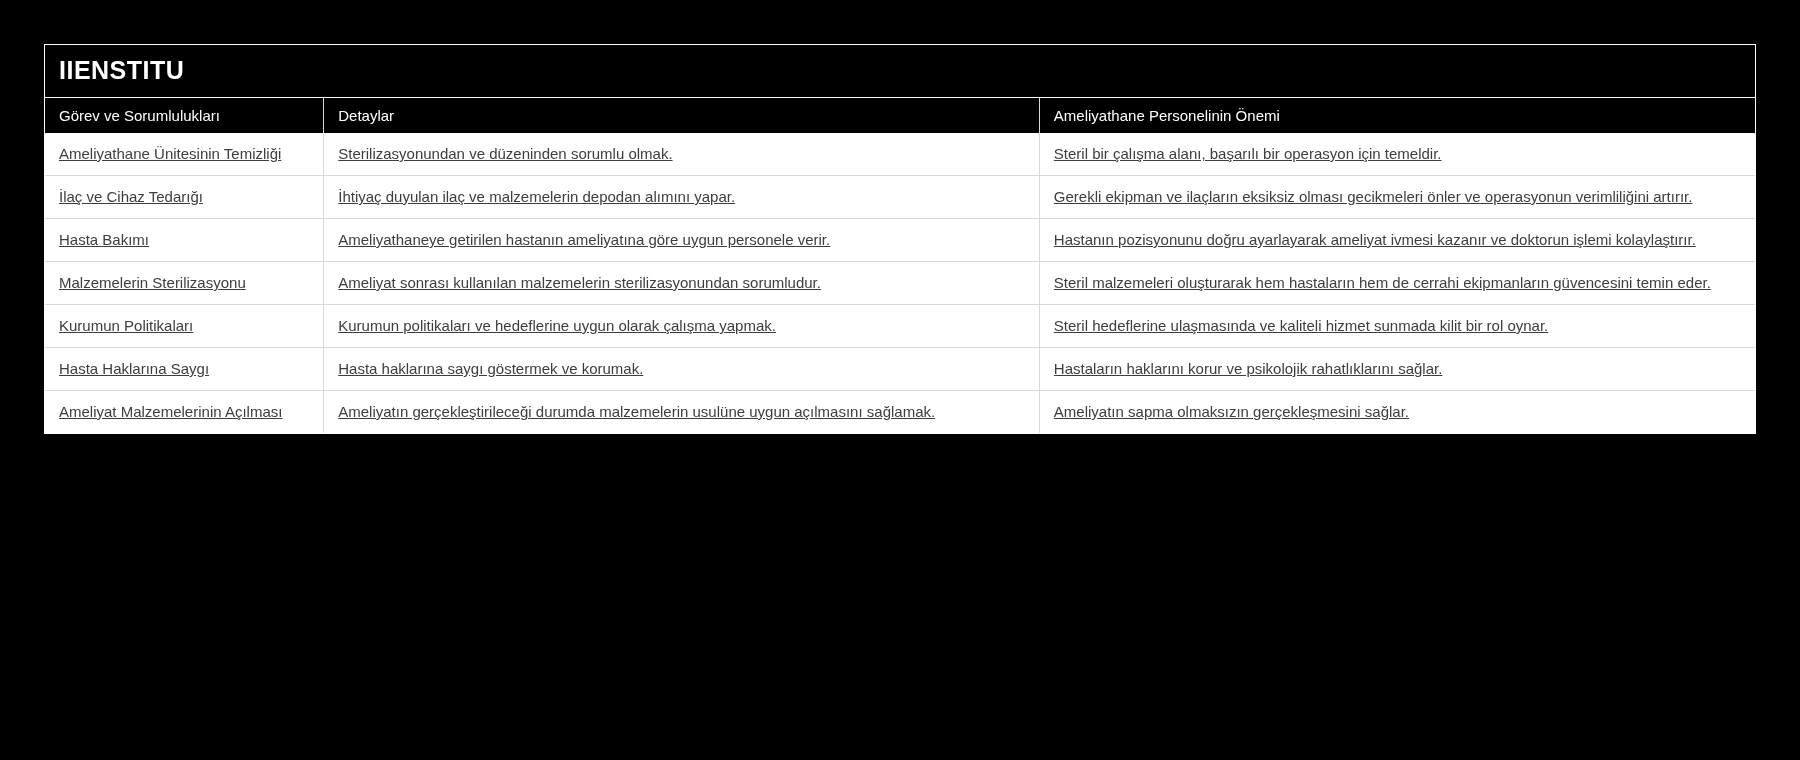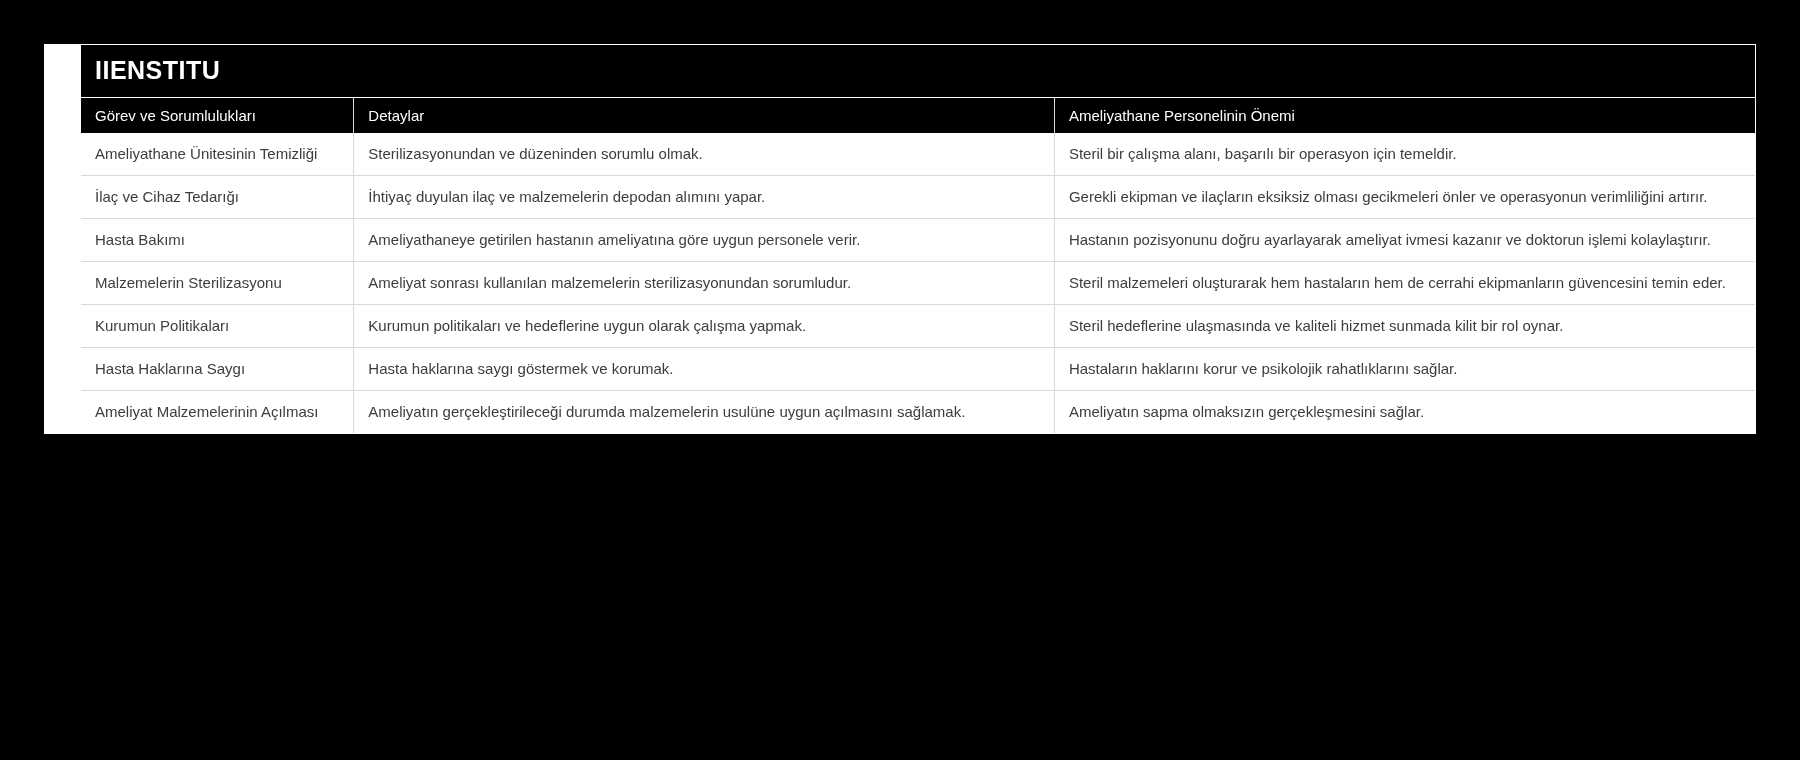--- a/index.html
+++ b/index.html
@@ -4,21 +4,21 @@
 <style>
   :root{
     --page-bg:#000000;
     --panel-border:#ffffff;
     --header-bg:#000000;
     --header-text:#ffffff;
     --body-bg:#ffffff;
     --body-text:#3d3d3d;
     --divider:#d9d9d9;
   }
-  *{box-sizing:border-box;padding-left:36px;}
+  *{box-sizing:border-box;}
   html,body{margin:0;padding:0;}
   body{
     width:1800px;height:760px;
     background:var(--page-bg);
     font-family:"Liberation Sans","DejaVu Sans",sans-serif;
     position:relative;overflow:hidden;
   }
   .panel{
     position:absolute;left:44px;top:44px;width:1712px;
     border:1px solid var(--panel-border);
@@ -48,21 +48,21 @@
     vertical-align:middle;
   }
   td{
     font-size:15px;line-height:22px;
     color:var(--body-text);
     padding:10px 14px;
     vertical-align:middle;
     background:var(--body-bg);
   }
   th + th, td + td{border-left:1px solid var(--divider);}
-  tbody tr td{border-top:1px solid var(--divider);}
+  tbody tr td{border-top:1px solid var(--divider);text-decoration:underline;}
   tbody tr:first-child td{border-top:none;}
 </style>
 </head>
 <body>
 
 <div class="panel">
   <div class="title-bar">IIENSTITU</div>
   <table class="roles">
     <colgroup>
         <col class="c1">

